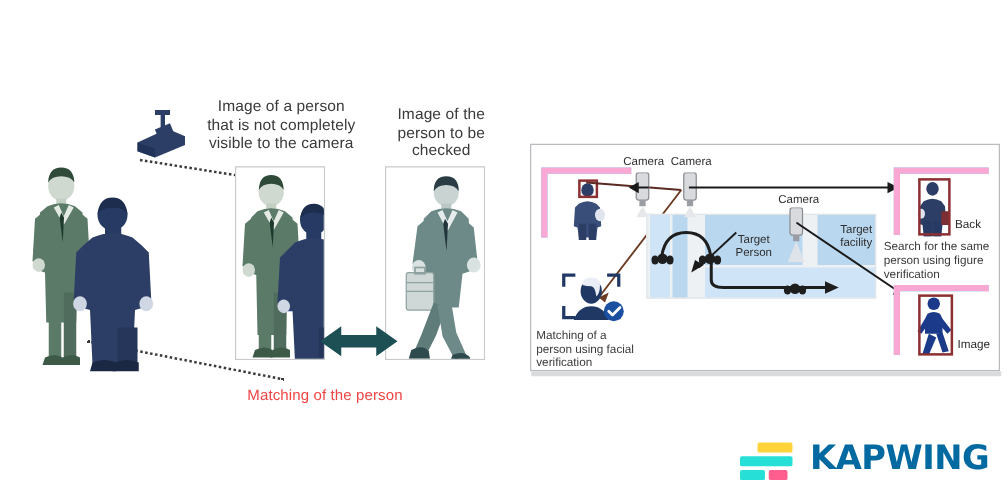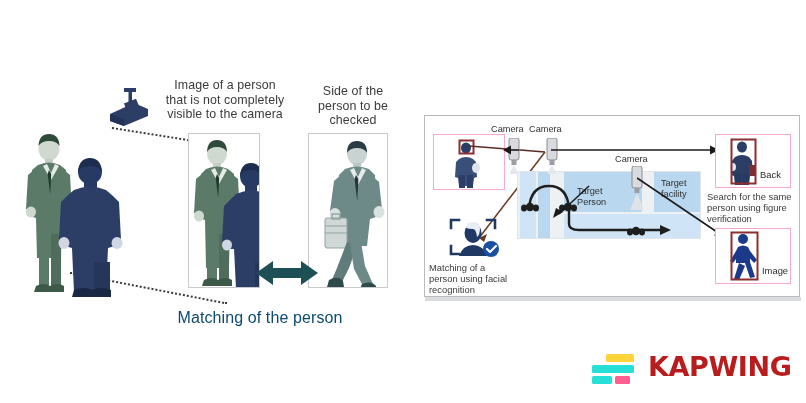--- a/index.html
+++ b/index.html
@@ -49,45 +49,45 @@
   #right-panel{
     left:420px;top:115px;width:376px;height:182px;
     border:1px solid #b9bbbe;
     background:#ffffff;
     box-sizing:border-box;
   }
   #right-panel-shadow{
     left:421px;top:297px;width:376px;height:4px;background:#d9dbdd;
   }
   .rbox{
-    position:absolute;border:1px solid #f9a8d4;background:#7dd3fc;box-sizing:border-box;
+    position:absolute;border:5px solid #f9a8d4;background:#7dd3fc;box-sizing:border-box;
   }
   .rcap{
     position:absolute;text-align:left;line-height:1.16;font-size:9.4px;color:#3a3a3a;
     white-space:pre-line;
   }
   .lbl{
-    position:absolute;font-size:9.2px;color:#2f2f2f;line-height:1.15;text-align:left;
+    position:absolute;font-size:9.2px;color:#2f2f2f;line-height:1.15;text-align:center;
     white-space:pre-line;
   }
   .map{
     position:absolute;background:#eef1f4;border:1px solid #e2e5e8;box-sizing:border-box;
   }
   .blk{position:absolute;background:#b9d7ef;}
   .blk-pale{position:absolute;background:#cfe4f6;}
   .side-lbl{position:absolute;font-size:9.4px;color:#2b2b2b;}
 
   
   #kapwing{left:588px;top:348px;width:206px;height:42px;}
   .kw-mark{position:absolute;left:0;top:6px;width:46px;height:30px;}
   .kw-bar{position:absolute;border-radius:1.5px;}
   .kw-text{
     position:absolute;left:56px;top:3px;
     font-family:"DejaVu Sans", sans-serif;
-    font-weight:bold;font-size:27px;letter-spacing:-0.4px;color:#b91c1c;
+    font-weight:bold;font-size:27px;letter-spacing:-0.4px;color:#0369a1;
   }
 </style>
 </head>
 <body>
 
 <div class="stage">
 
   <div class="abs" id="left-panel">
 
     <div class="cam-left" style="left:96px;top:86px;width:56px;height:48px;">
@@ -148,21 +148,21 @@
           <path d="M54 164 q10 -4 19 0 l0 7 l-21 0 Z" fill="#1b2844"></path>
           <path d="M72 164 q10 -4 19 0 l0 7 l-21 0 Z" fill="#1b2844"></path>
         </g>
       </svg>
     </div>
 
     <div class="cap" style="left:148px;top:78px;width:146px;">Image of a person
 that is not completely
 visible to the camera</div>
 
-    <div class="cap" style="left:296px;top:84px;width:106px;">Side of the
+    <div class="cap" style="left:296px;top:84px;width:106px;">Image of the
 person to be
 checked</div>
 
     <div class="photo-frame" style="left:184px;top:133px;width:72px;height:155px;">
       <svg width="72" height="155" viewBox="0 0 72 155">
         <rect x="0" y="0" width="72" height="155" fill="#ffffff"></rect>
 
         <g>
           <ellipse cx="28" cy="20" rx="10" ry="11" fill="#cfd9cf"></ellipse>
           <path d="M18 18 q0.5 -12 10 -12 q9.5 0 10 12 q-3 -5 -10 -5 q-7 0 -10 5Z" fill="#2f4a38"></path>
@@ -227,21 +227,21 @@
         </g>
       </svg>
     </div>
 
     <div class="dbl-arrow" style="left:252px;top:258px;width:62px;height:30px;">
       <svg width="62" height="30" viewBox="0 0 62 30">
         <path d="M0 15 L17 3 L17 10 L45 10 L45 3 L62 15 L45 27 L45 20 L17 20 L17 27 Z" fill="#1d5055"></path>
       </svg>
     </div>
 
-    <div class="cap" style="left:146px;top:309px;width:220px;font-size:16px;color:#0c4a6e;">Matching of the person</div>
+    <div class="cap" style="left:146px;top:309px;width:220px;font-size:12px;color:#ef4444;">Matching of the person</div>
   </div>
 
   <div class="abs" id="right-panel">
 
     <div class="lbl" style="left:66px;top:8px;width:48px;">Camera</div>
     <div class="lbl" style="left:104px;top:8px;width:48px;">Camera</div>
     <div class="lbl" style="left:190px;top:38px;width:48px;">Camera</div>
 
     <div class="rbox" style="left:8px;top:18px;width:72px;height:56px;">
       <svg width="70" height="54" viewBox="0 0 70 54">
@@ -274,21 +274,21 @@
         <ellipse cx="26" cy="17" rx="8.5" ry="10" fill="#1f3864"></ellipse>
         <path d="M19 12 q0 -6 7 -6 q7 0 7 6 q0 7 -3 9 q-1 -8 -4 -8 q-4 0 -7 -1Z" fill="#e9edf5"></path>
         <path d="M12 40 q4 -11 14 -11 q10 0 14 11 Z" fill="#1f3864"></path>
         <circle cx="44" cy="33" r="8" fill="#1b4fa0"></circle>
         <path d="M40 33 l3 3 l6 -6" stroke="#ffffff" stroke-width="2.2" fill="none" stroke-linecap="round" stroke-linejoin="round"></path>
       </svg>
     </div>
 
     <div class="rcap" style="left:4px;top:147px;width:92px;">Matching of a
 person using facial
-recognition</div>
+verification</div>
 
     <div class="map" style="left:92px;top:55px;width:184px;height:68px;">
       <div class="blk-pale abs" style="left:2px;top:0px;width:16px;height:66px;"></div>
       <div class="blk abs" style="left:20px;top:0px;width:12px;height:66px;"></div>
       <div class="blk abs" style="left:46px;top:0px;width:78px;height:40px;"></div>
       <div class="blk abs" style="left:136px;top:0px;width:46px;height:40px;"></div>
       <div class="blk-pale abs" style="left:46px;top:42px;width:136px;height:24px;"></div>
     </div>
 
     <div class="lbl" style="left:152px;top:70px;width:52px;">Target

